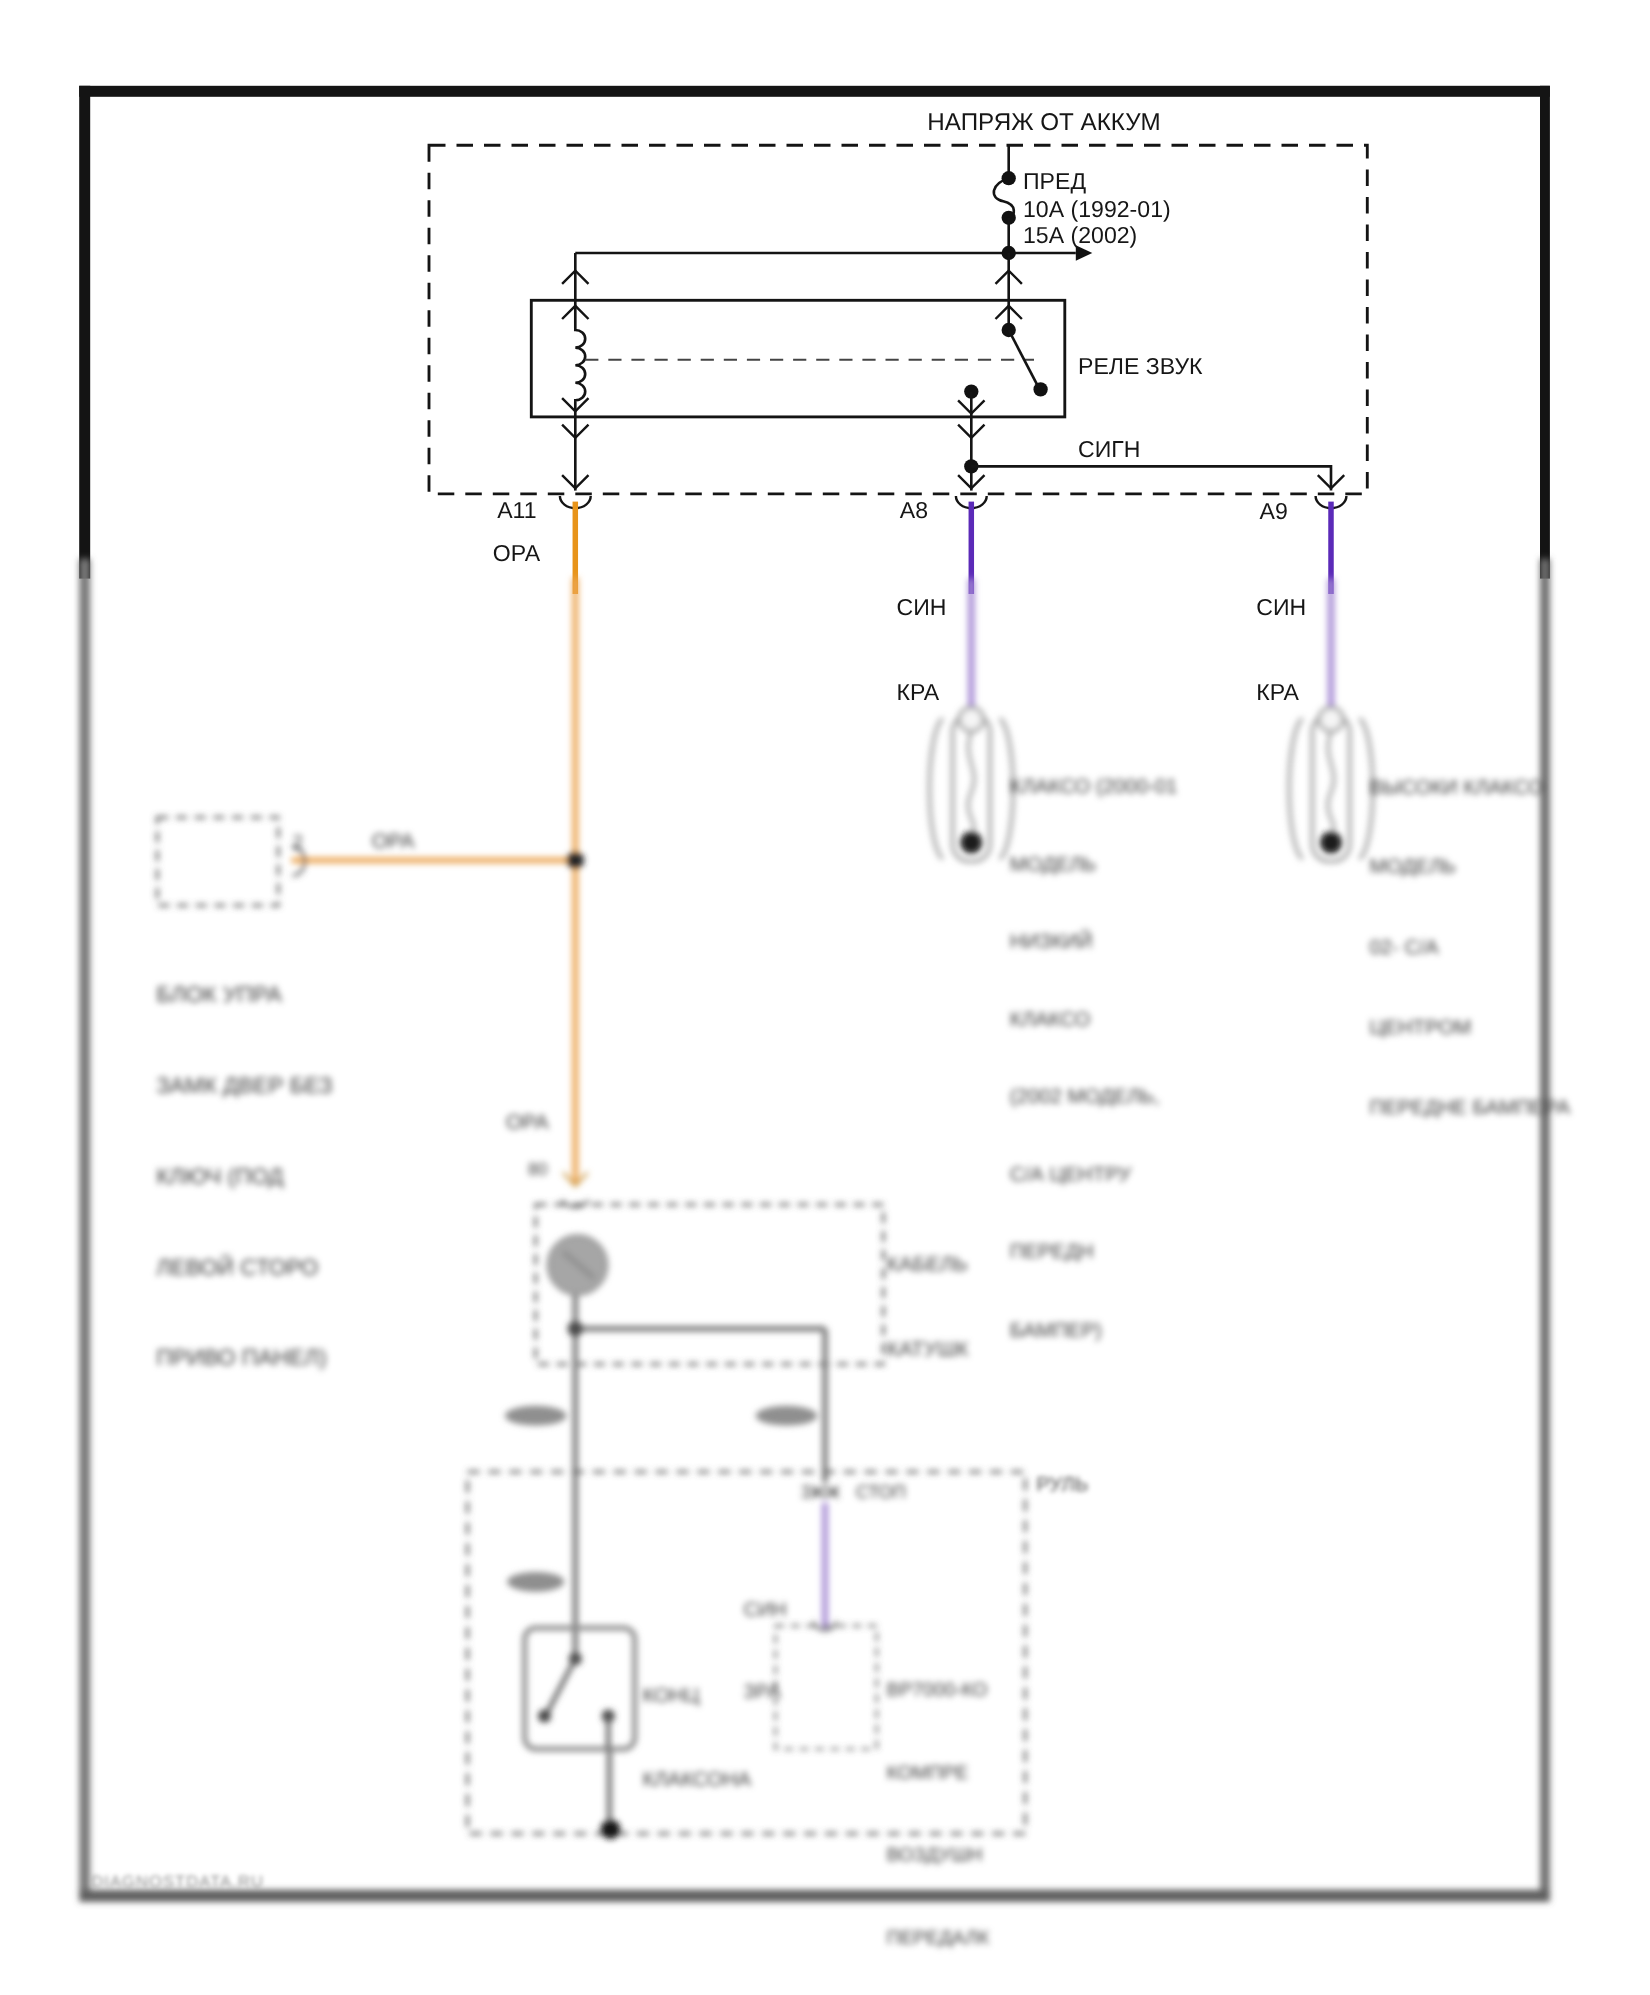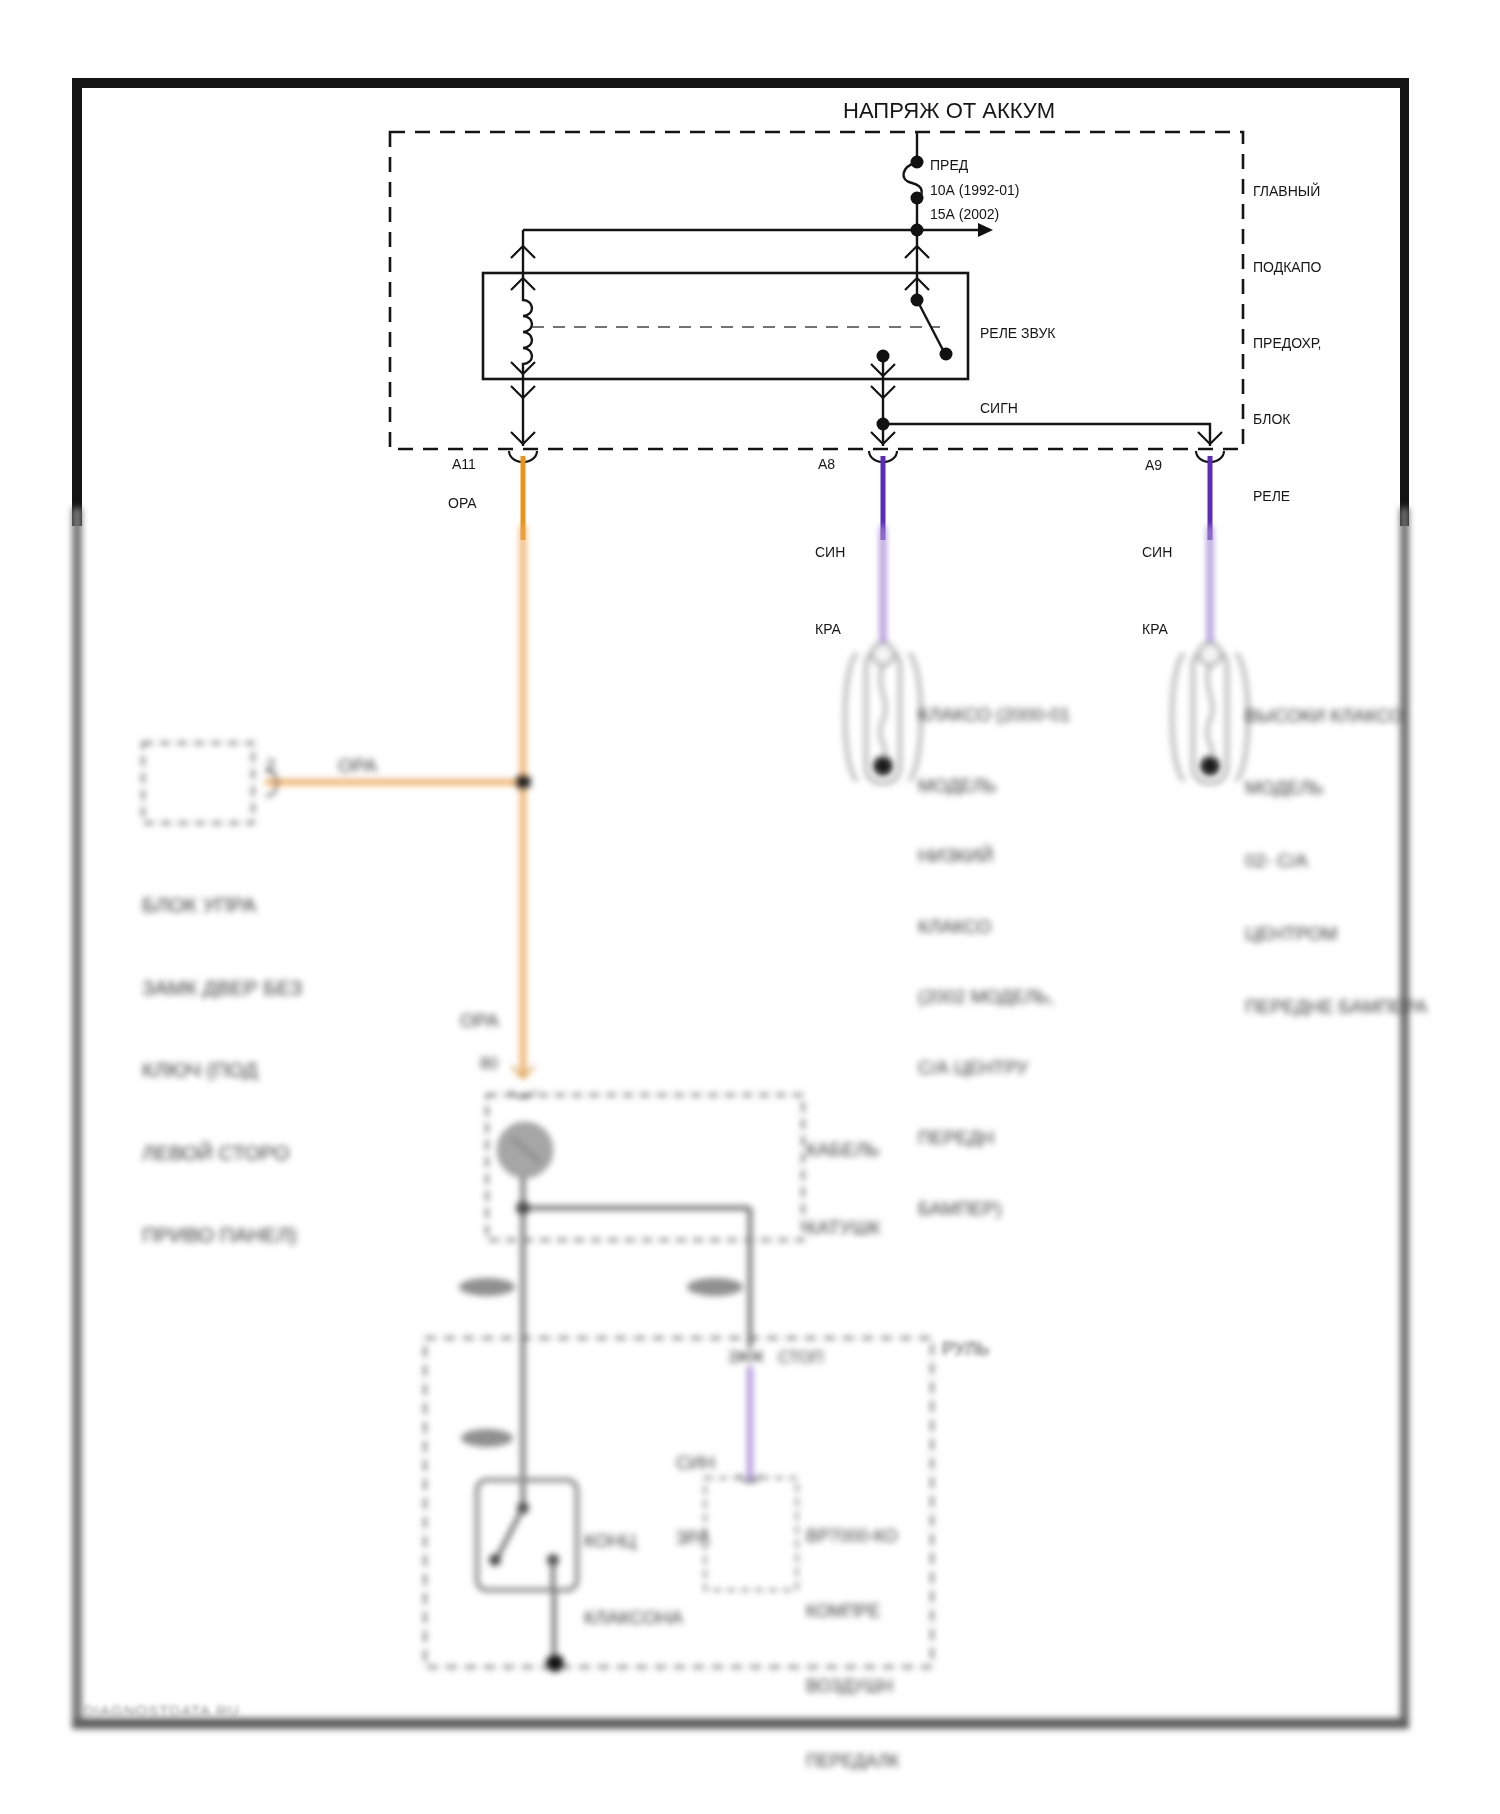--- a/index.html
+++ b/index.html
@@ -1,19 +1,19 @@
 <!DOCTYPE html>
 <html><head>
 <meta charset="utf-8">
 <style>
   html,body{margin:0;padding:0;background:#ffffff;}
   .stage{position:relative;width:1500px;height:1814px;background:#ffffff;overflow:hidden;
          font-family:"Liberation Sans", sans-serif;color:#141414;border-radius:19px;}
   .art{position:absolute;left:0;top:0;}
-  .lbl{position:absolute;white-space:pre;line-height:25px;font-size:14px;color:#161616;}
+  .lbl{position:absolute;white-space:pre;line-height:25px;font-size:21px;color:#161616;}
   .big{font-size:22px;}
   .rt{}
   .bl{filter:blur(3px);color:#3c3c3c;}
   .bl2{filter:blur(2.4px);color:#4a4a4a;}
   .sm{font-size:17px;line-height:20px;}
   .cap{font-size:18.5px;line-height:23.5px;}
   .wm{font-size:15px;letter-spacing:1px;color:#8a8a8a;filter:blur(2px);}
 </style>
 </head>
 <body>
@@ -156,27 +156,20 @@
       <circle cx="555" cy="1663" r="9" fill="#161616"></circle>
     </g>
   </svg>
 
   <div class="lbl big" style="left:843px;top:98px">НАПРЯЖ ОТ АККУМ</div>
 
   <div class="lbl" style="left:930px;top:153px">ПРЕД</div>
   <div class="lbl" style="left:930px;top:178px">10А (1992-01)</div>
   <div class="lbl" style="left:930px;top:202px">15А (2002)</div>
 
-  <div class="lbl" style="left:1253px;top:128px;line-height:25.4px">
-    <div>ГЛАВНЫЙ</div>
-    <div>ПОДКАПО</div>
-    <div>ПРЕДОХР,</div>
-    <div>БЛОК</div>
-    <div>РЕЛЕ</div>
-  </div>
 
   <div class="lbl" style="left:980px;top:271px">
     <div>РЕЛЕ ЗВУК</div>
     <div>СИГН</div>
   </div>
 
   <div class="lbl rt" style="left:452px;top:452px;width:58px">A11</div>
   <div class="lbl rt" style="left:818px;top:452px;width:50px">A8</div>
   <div class="lbl rt" style="left:1145px;top:453px;width:50px">A9</div>
 

